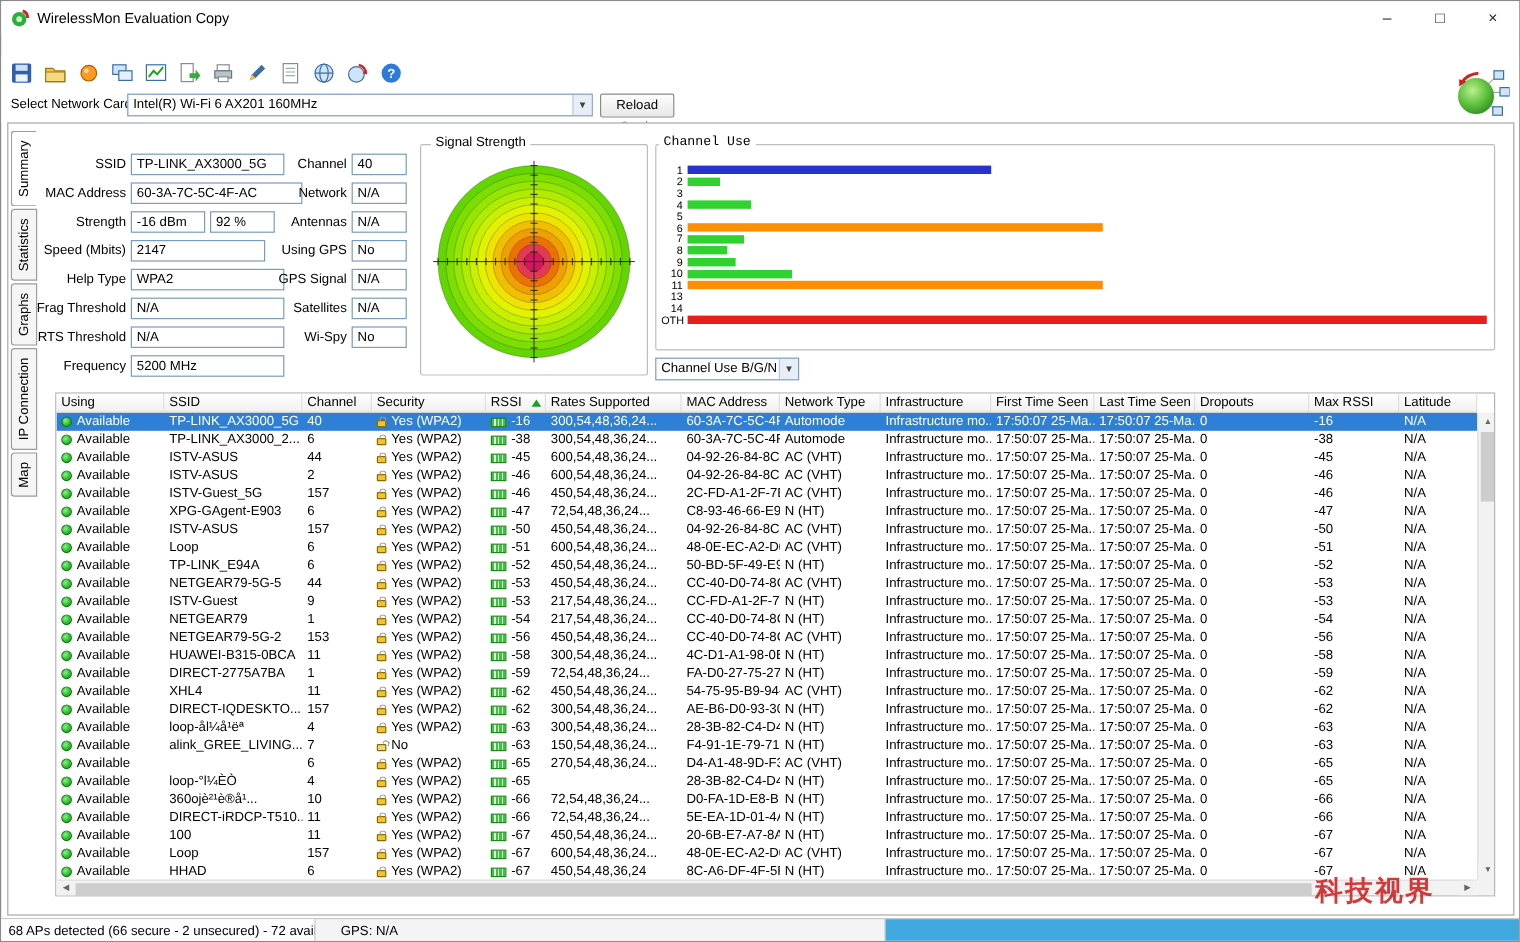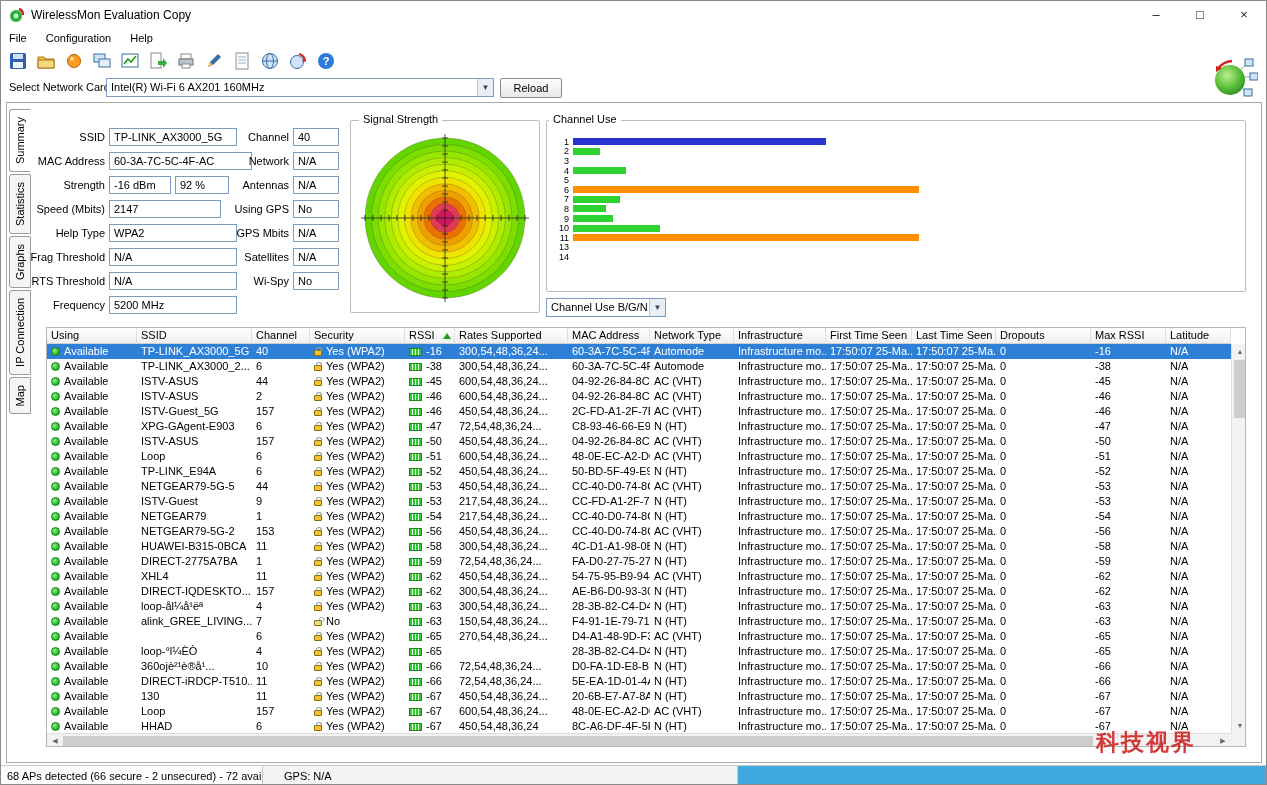--- a/index.html
+++ b/index.html
@@ -104,25 +104,20 @@
       <circle cx="7" cy="9" r="2.4" fill="#bfffbf"></circle>
     </svg>
     <span class="title">WirelessMon Evaluation Copy</span>
     <div class="wincontrols">
       <span class="winbtn">–</span>
       <span class="winbtn">□</span>
       <span class="winbtn">×</span>
     </div>
   </div>
 
-  <div class="menubar">
-    <span class="menuitem">File</span>
-    <span class="menuitem">Configuration</span>
-    <span class="menuitem">Help</span>
-  </div>
 
   <div class="toolbar">
     <span class="ticon">
         <svg width="20" height="20" viewBox="0 0 20 20">
           <rect x="2" y="2" width="16" height="16" rx="1.5" fill="#2f5fae"></rect>
           <rect x="5" y="3" width="10" height="5" fill="#cfe0f2"></rect>
           <rect x="5" y="11" width="10" height="6" fill="#eef3fa"></rect>
         </svg>
       </span>
     <span class="ticon">
@@ -265,21 +260,21 @@
       <div class="flabel" style="left: 28px; width: 76px; top: 295px;">Frequency</div>
       <div class="finput" style="left: 108px; width: 128px; top: 295px;">5200 MHz</div>
       <div class="flabel" style="left: 204px; width: 84px; top: 127px;">Channel</div>
       <div class="finput" style="left: 292px; width: 46px; top: 127px;">40</div>
       <div class="flabel" style="left: 204px; width: 84px; top: 151px;">Network</div>
       <div class="finput" style="left: 292px; width: 46px; top: 151px;">N/A</div>
       <div class="flabel" style="left: 204px; width: 84px; top: 175px;">Antennas</div>
       <div class="finput" style="left: 292px; width: 46px; top: 175px;">N/A</div>
       <div class="flabel" style="left: 204px; width: 84px; top: 199px;">Using GPS</div>
       <div class="finput" style="left: 292px; width: 46px; top: 199px;">No</div>
-      <div class="flabel" style="left: 204px; width: 84px; top: 223px;">GPS Mbits</div>
+      <div class="flabel" style="left: 204px; width: 84px; top: 223px;">GPS Signal</div>
       <div class="finput" style="left: 292px; width: 46px; top: 223px;">N/A</div>
       <div class="flabel" style="left: 204px; width: 84px; top: 247px;">Satellites</div>
       <div class="finput" style="left: 292px; width: 46px; top: 247px;">N/A</div>
       <div class="flabel" style="left: 204px; width: 84px; top: 271px;">Wi-Spy</div>
       <div class="finput" style="left: 292px; width: 46px; top: 271px;">No</div>
     </div>
 
   <div class="groupbox" style="left:349px; top:119px; width:190px; height:193px;">
     <span class="legend">Signal Strength</span>
     <svg class="gauge-svg" width="184" height="178" viewBox="0 0 184 178">
@@ -293,21 +288,21 @@
         <circle cx="92" cy="89" r="34.2" fill="#f2bf00" stroke="rgba(60,60,60,0.45)" stroke-width="0.6"></circle>
         <circle cx="92" cy="89" r="27.6" fill="#efa000" stroke="rgba(60,60,60,0.45)" stroke-width="0.6"></circle>
         <circle cx="92" cy="89" r="21.1" fill="#ec7100" stroke="rgba(60,60,60,0.45)" stroke-width="0.6"></circle>
         <circle cx="92" cy="89" r="14.5" fill="#e23a52" stroke="rgba(60,60,60,0.45)" stroke-width="0.6"></circle>
         <circle cx="92" cy="89" r="8.0" fill="#d6155f" stroke="rgba(60,60,60,0.45)" stroke-width="0.6"></circle>
         <path d="M 8 89 H 176 M 92 5 V 173 M 12 86 V 92 M 89 9 H 95 M 20 86 V 92 M 89 17 H 95 M 28 86 V 92 M 89 25 H 95 M 36 86 V 92 M 89 33 H 95 M 44 86 V 92 M 89 41 H 95 M 52 86 V 92 M 89 49 H 95 M 60 86 V 92 M 89 57 H 95 M 68 86 V 92 M 89 65 H 95 M 76 86 V 92 M 89 73 H 95 M 84 86 V 92 M 89 81 H 95 M 100 86 V 92 M 89 97 H 95 M 108 86 V 92 M 89 105 H 95 M 116 86 V 92 M 89 113 H 95 M 124 86 V 92 M 89 121 H 95 M 132 86 V 92 M 89 129 H 95 M 140 86 V 92 M 89 137 H 95 M 148 86 V 92 M 89 145 H 95 M 156 86 V 92 M 89 153 H 95 M 164 86 V 92 M 89 161 H 95 M 172 86 V 92 M 89 169 H 95" stroke="#222" stroke-width="0.8" fill="none"></path>
       </svg>
   </div>
 
   <div class="groupbox" style="left:545px; top:119px; width:700px; height:172px;">
-    <span class="legend" style="left:2px;">Channel Use</span>
+    <span class="legend" style="left:2px;font-family:Liberation Mono, monospace;">Channel Use</span>
     <div class="cu-rows">
         <div class="cu-row">
           <span class="cu-label">1</span>
           <div class="cu-barwrap">
             <div class="cu-bar" style="width: 38%; background: rgb(38, 51, 204);"></div>
           </div>
         </div>
         <div class="cu-row">
           <span class="cu-label">2</span>
           <div class="cu-barwrap">
@@ -364,20 +359,26 @@
             <div class="cu-bar" style="width: 52%; background: rgb(255, 142, 0);"></div>
           </div>
         </div>
         <div class="cu-row">
           <span class="cu-label">13</span>
           <div class="cu-barwrap"></div>
         </div>
         <div class="cu-row">
           <span class="cu-label">14</span>
           <div class="cu-barwrap"></div>
+        </div>
+        <div class="cu-row">
+          <span class="cu-label">OTH</span>
+          <div class="cu-barwrap">
+            <div class="cu-bar" style="width: 100%; background: rgb(234, 28, 28);"></div>
+          </div>
         </div>
       </div>
   </div>
 
   <div class="combo cucombo">
     <span>Channel Use B/G/N</span>
     <span class="carrow">▼</span>
   </div>
 
   <div class="lvtable">
@@ -1478,21 +1479,21 @@
           <div class="td" style="width: 65px;">
             <span>N/A</span>
           </div>
         </div>
         <div class="tr">
           <div class="td" style="width: 90px;">
             <span class="dot"></span>
             <span>Available</span>
           </div>
           <div class="td" style="width: 115px;">
-            <span>130</span>
+            <span>100</span>
           </div>
           <div class="td" style="width: 58px;">
             <span>11</span>
           </div>
           <div class="td" style="width: 95px;">
             <span class="lock"></span>
             <span>Yes (WPA2)</span>
           </div>
           <div class="td" style="width: 50px;">
             <span class="rssi-ic"></span>

